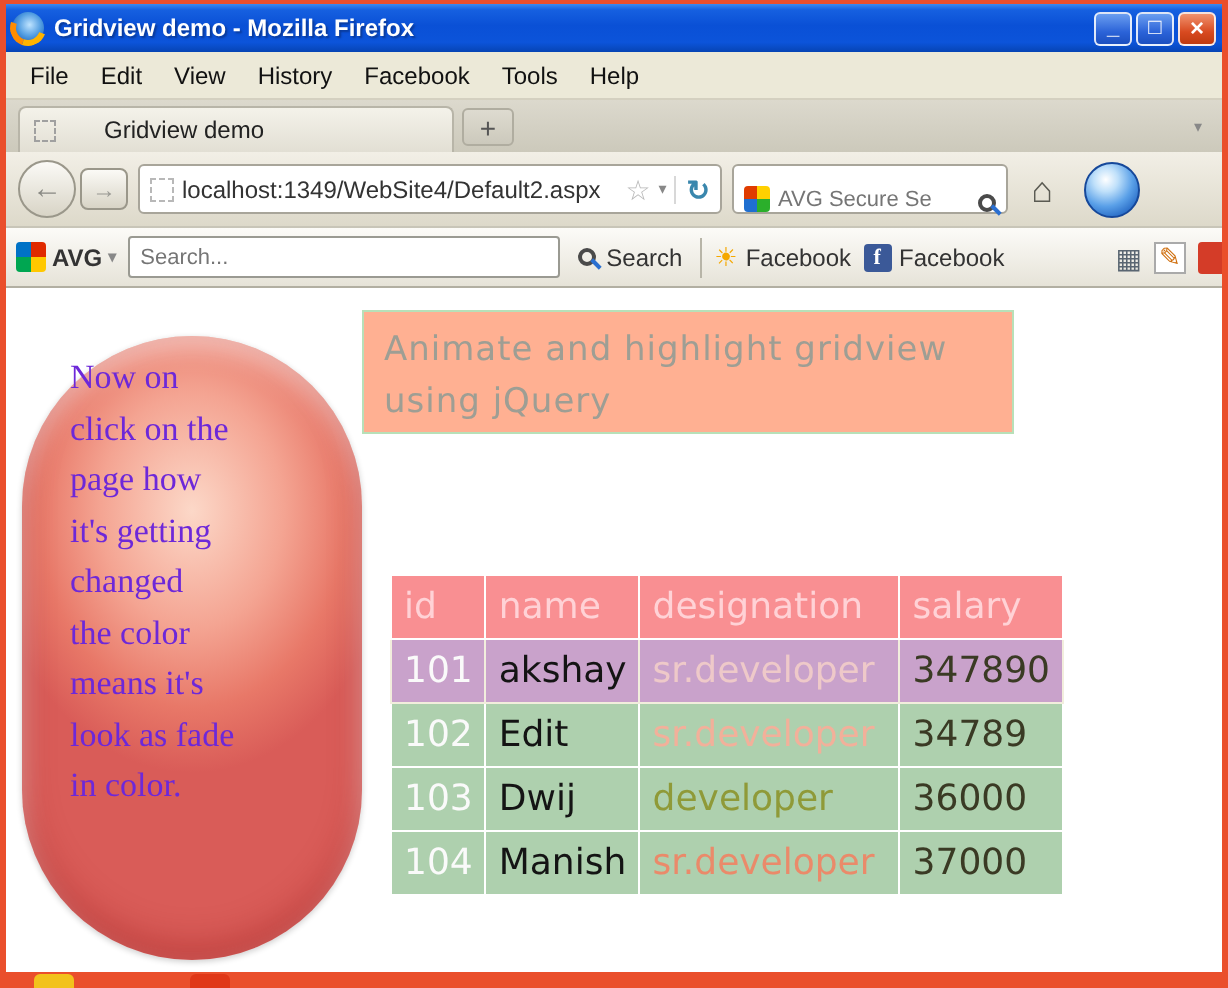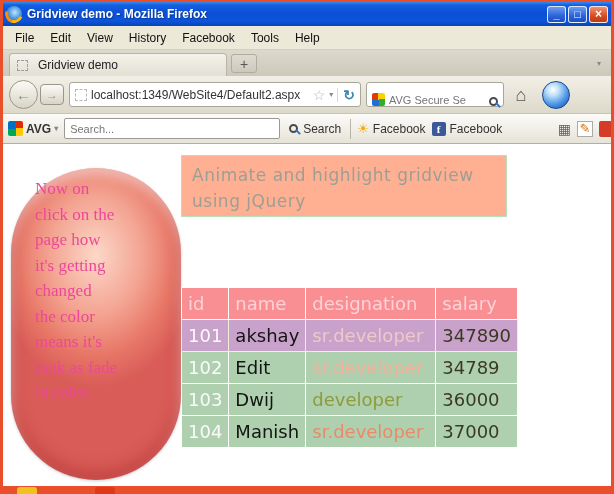--- a/index.html
+++ b/index.html
@@ -36,21 +36,21 @@
   
   .menubar { height:24px; flex:0 0 24px; background:#ece9d8; border-bottom:1px solid #d4d0c0;
     display:flex; align-items:center; padding:0 4px; }
   .menu-item { font-size:12px; color:#111; padding:3px 8px; }
 
   
   .tabbar { height:26px; flex:0 0 26px; background: linear-gradient(#dcd9cd,#ccc9bb);
     display:flex; align-items:flex-end; padding:3px 6px 0 6px; }
   .tab { width:218px; height:23px; background: linear-gradient(#f4f2ea,#e2dfd4);
     border:1px solid #b8b5a8; border-bottom:none; border-radius:4px 4px 0 0;
-    display:flex; align-items:center; gap:10px; padding:0 7px; font-size:12px; color:#222; }
+    display:flex; align-items:center; gap:24px; padding:0 7px; font-size:12px; color:#222; }
   .tab-favicon { width:11px; height:11px; border:1px dashed #a0a0a0; flex:0 0 11px; }
   .tab-label { white-space:nowrap; overflow:hidden; }
   .newtab { width:26px; height:19px; margin:0 0 2px 4px; align-self:center;
     background: linear-gradient(#dedbd0,#ccc9bc); border:1px solid #b0ada0; border-radius:3px;
     display:flex; align-items:center; justify-content:center; font-size:14px; color:#555; }
   .list-tabs { margin-left:auto; align-self:center; font-size:9px; color:#777; padding:0 4px 2px 0; }
 
   
   .navbar { height:38px; flex:0 0 38px; background: linear-gradient(#f2efe6,#ddd9ca);
     border-bottom:1px solid #c8c5b8; display:flex; align-items:center; gap:5px; padding:0 6px; }
@@ -106,27 +106,27 @@
   .red-ic { width:12px; height:16px; background:#d43c28; border-radius:2px 0 0 2px; margin-right:-5px; }
 
   
   .content { flex:1; position:relative; background:#fff; font-family:"DejaVu Sans", sans-serif; overflow:hidden; }
 
   .blob { position:absolute; left:8px; top:24px; width:170px; height:312px; border-radius:85px;
     background: radial-gradient(ellipse 60% 42% at 50% 28%, #fcd8c8 0%, #f4a492 45%, #e87868 75%, #d95c58 100%);
     box-shadow: inset 0 -8px 16px rgba(150,20,20,.35), inset 0 6px 12px rgba(255,255,255,.55),
                 0 1px 3px rgba(0,0,0,.2); }
   .blob-text { position:absolute; left:32px; top:32px; width:118px; white-space:pre-line;
-    font-family:"Liberation Serif", serif; font-size:17px; line-height:1.5; color:#ec4899; }
+    font-family:"Liberation Serif", serif; font-size:17px; line-height:1.5; color:#6d28d9; }
 
   .page-header { position:absolute; left:178px; top:11px; width:326px; height:62px;
     background:#ffb092; border:1px solid #b8e0b8; padding:7px 10px; white-space:pre-line;
     color:#9e9e94; font-size:17px; letter-spacing:.5px; line-height:1.5; }
 
-  table.gridview { position:absolute; left:178px; top:143px; border-collapse:collapse;
+  table.gridview { position:absolute; left:192px; top:143px; border-collapse:collapse;
     border:1px solid #e0e0e0; font-size:18px; }
   .gridview th, .gridview td { border:1px solid #ffffff; padding:2px 6px; line-height:27px;
     text-align:left; white-space:nowrap; font-weight:normal; }
   .gridview th { background:#f98f92; color:#ffd2d6; }
   .gridview th.c-id { width:42px; } .gridview th.c-name { width:76px; }
   .gridview th.c-desig { width:130px; } .gridview th.c-sal { width:80px; }
   tr.green td { background:#aed0ae; }
   tr.purple td { background:#c9a2cb; border-color:#f2eedd; }
   .id-cell { color:#fafafa; }
   .sal-cell { color:#3a3a24; }

